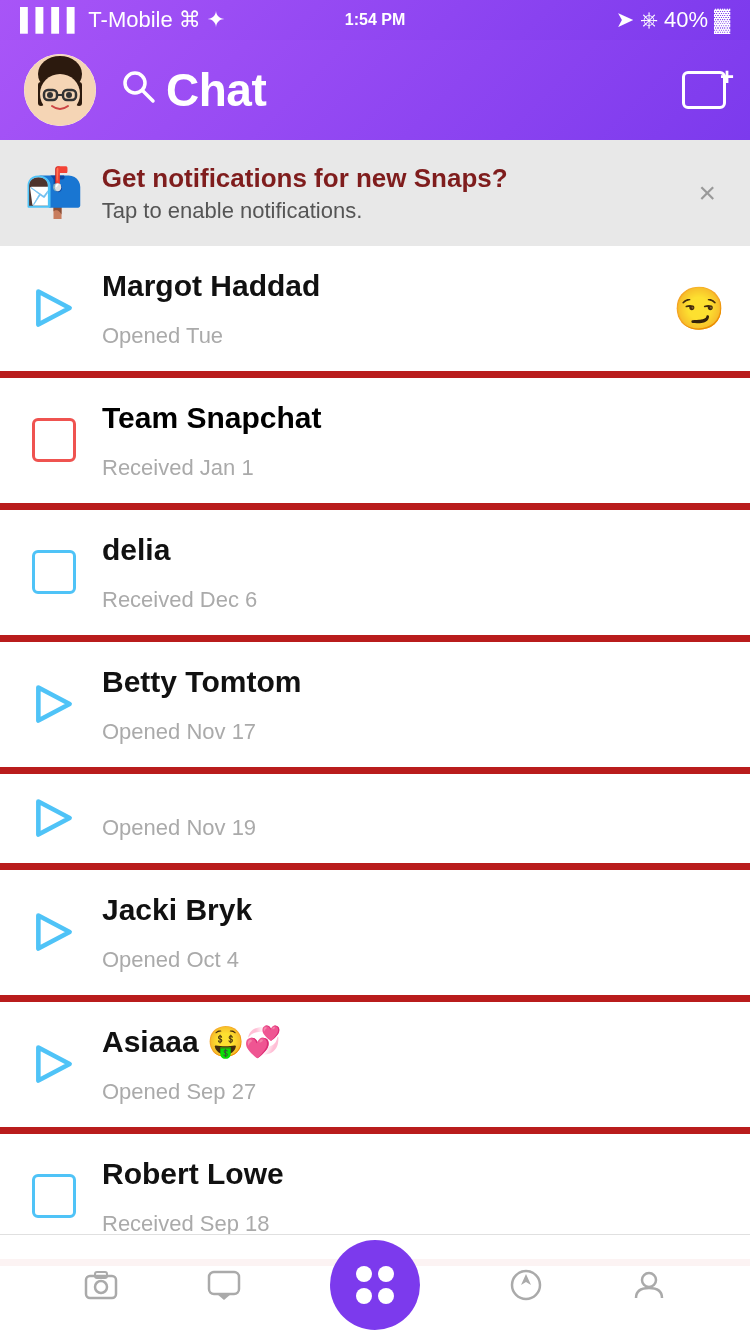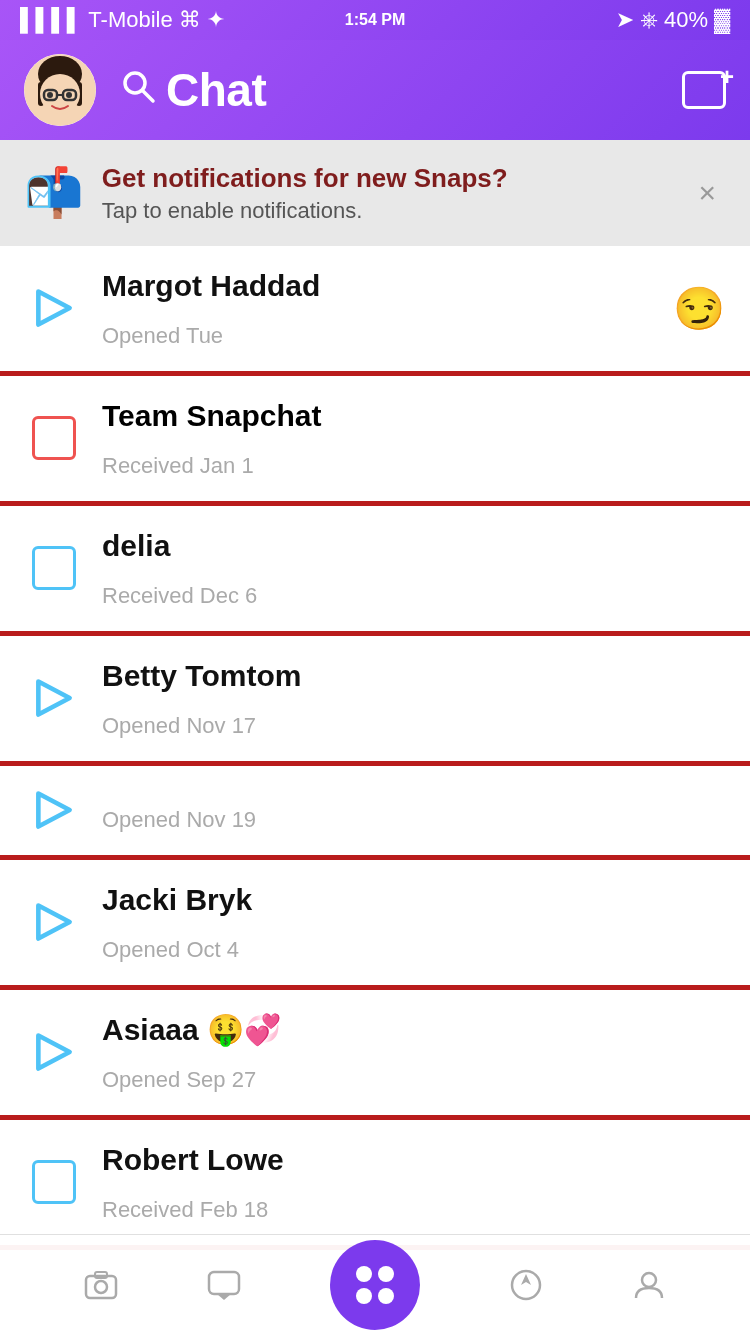--- a/index.html
+++ b/index.html
@@ -138,21 +138,21 @@
 
     
     .chat-list {
       width: 750px;
       background: #fff;
     }
     .chat-item {
       display: flex;
       align-items: center;
       padding: 22px 24px;
-      border-bottom: 5px solid #b91c1c;
+      border-bottom: 7px solid #b91c1c;
       position: relative;
       cursor: pointer;
     }
     .chat-icon-area {
       width: 60px;
       flex-shrink: 0;
       display: flex;
       align-items: center;
       justify-content: center;
     }
@@ -389,21 +389,21 @@
       <div class="chat-status">Opened Sep 27</div>
     </div>
 
   </div>
     <div class="chat-item">
     <div class="chat-icon-area">
         <div class="snap-square-blue"></div>
       </div>
     <div class="chat-info">
       <div class="chat-name">Robert Lowe</div>
-      <div class="chat-status">Received Feb 18</div>
+      <div class="chat-status">Received Sep 18</div>
     </div>
 
   </div>
   </div>
 
 <div class="bottom-bar">
   <div class="bottom-tab">
     <svg width="34" height="34" viewBox="0 0 34 34">
       <rect x="2" y="8" width="30" height="22" rx="4" fill="none" stroke="#aaa" stroke-width="2.5"></rect>
       <circle cx="17" cy="19" r="6" fill="none" stroke="#aaa" stroke-width="2.5"></circle>

